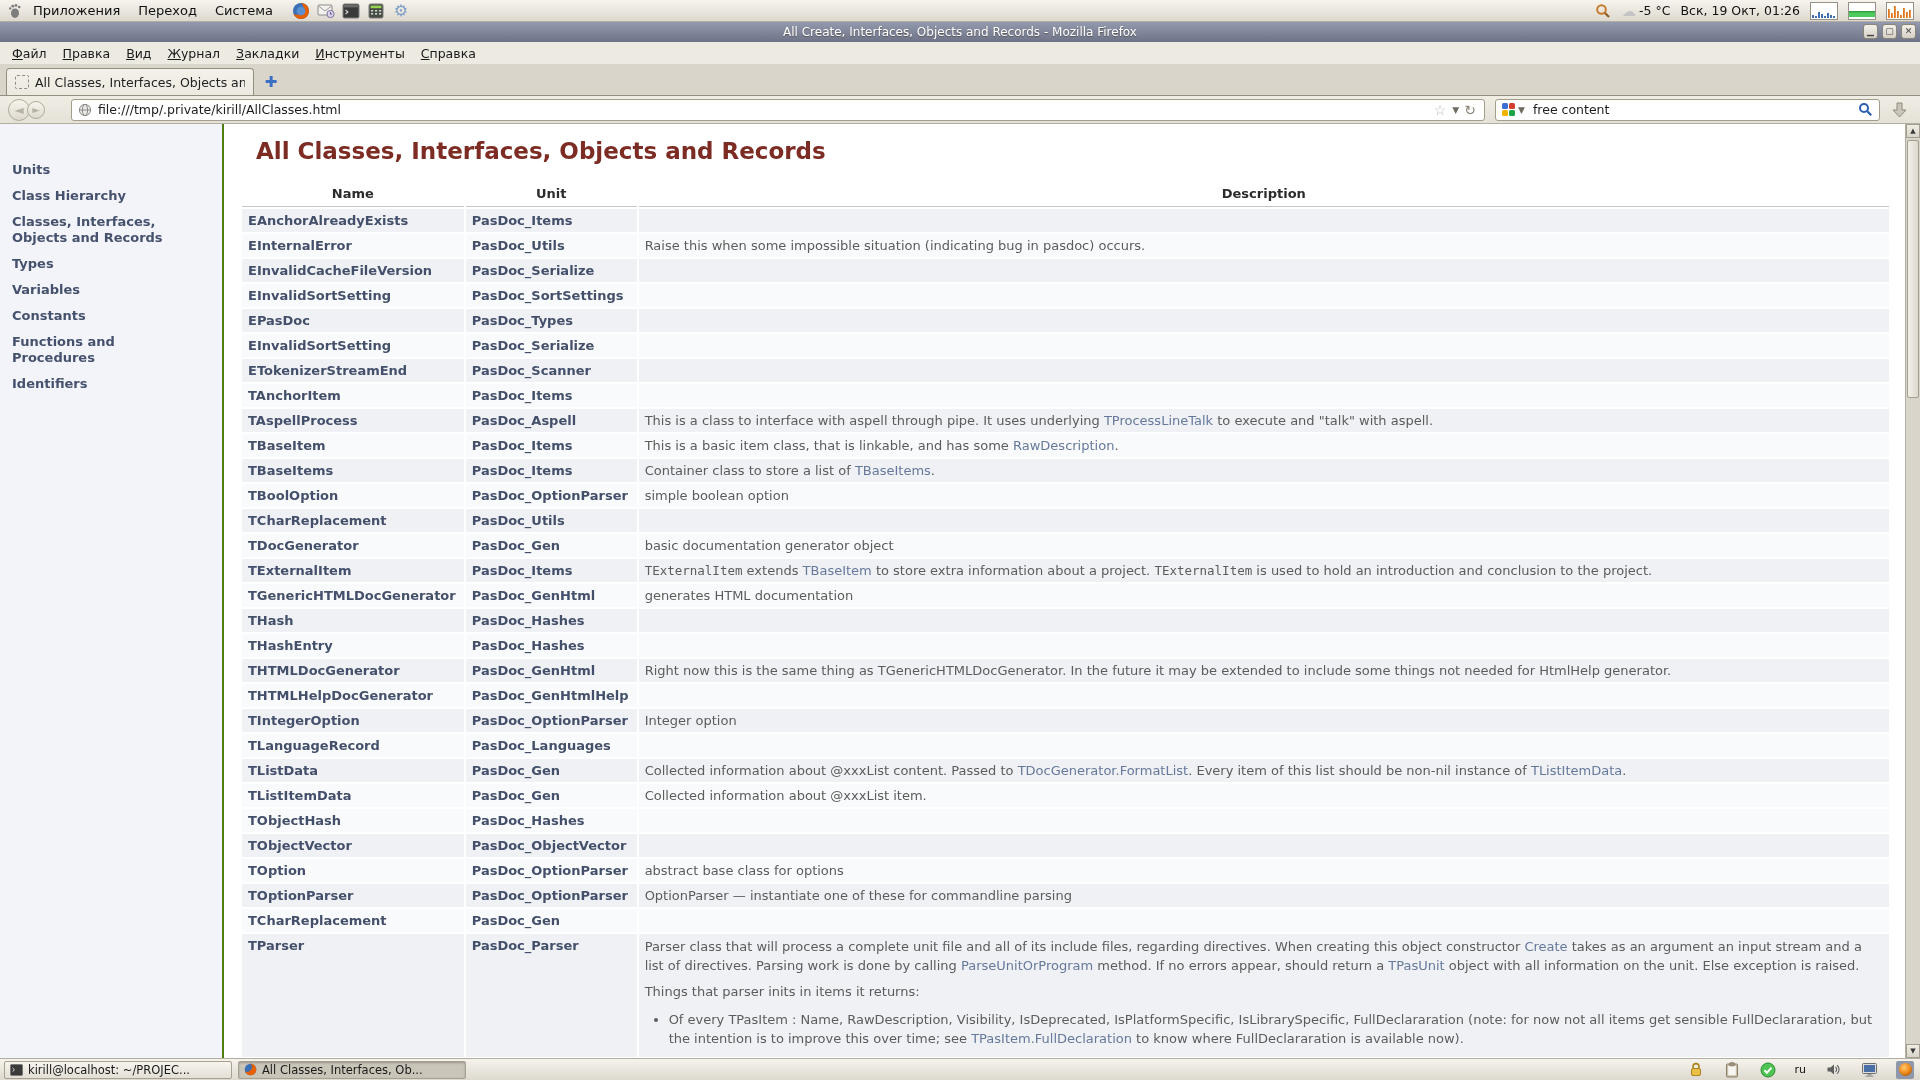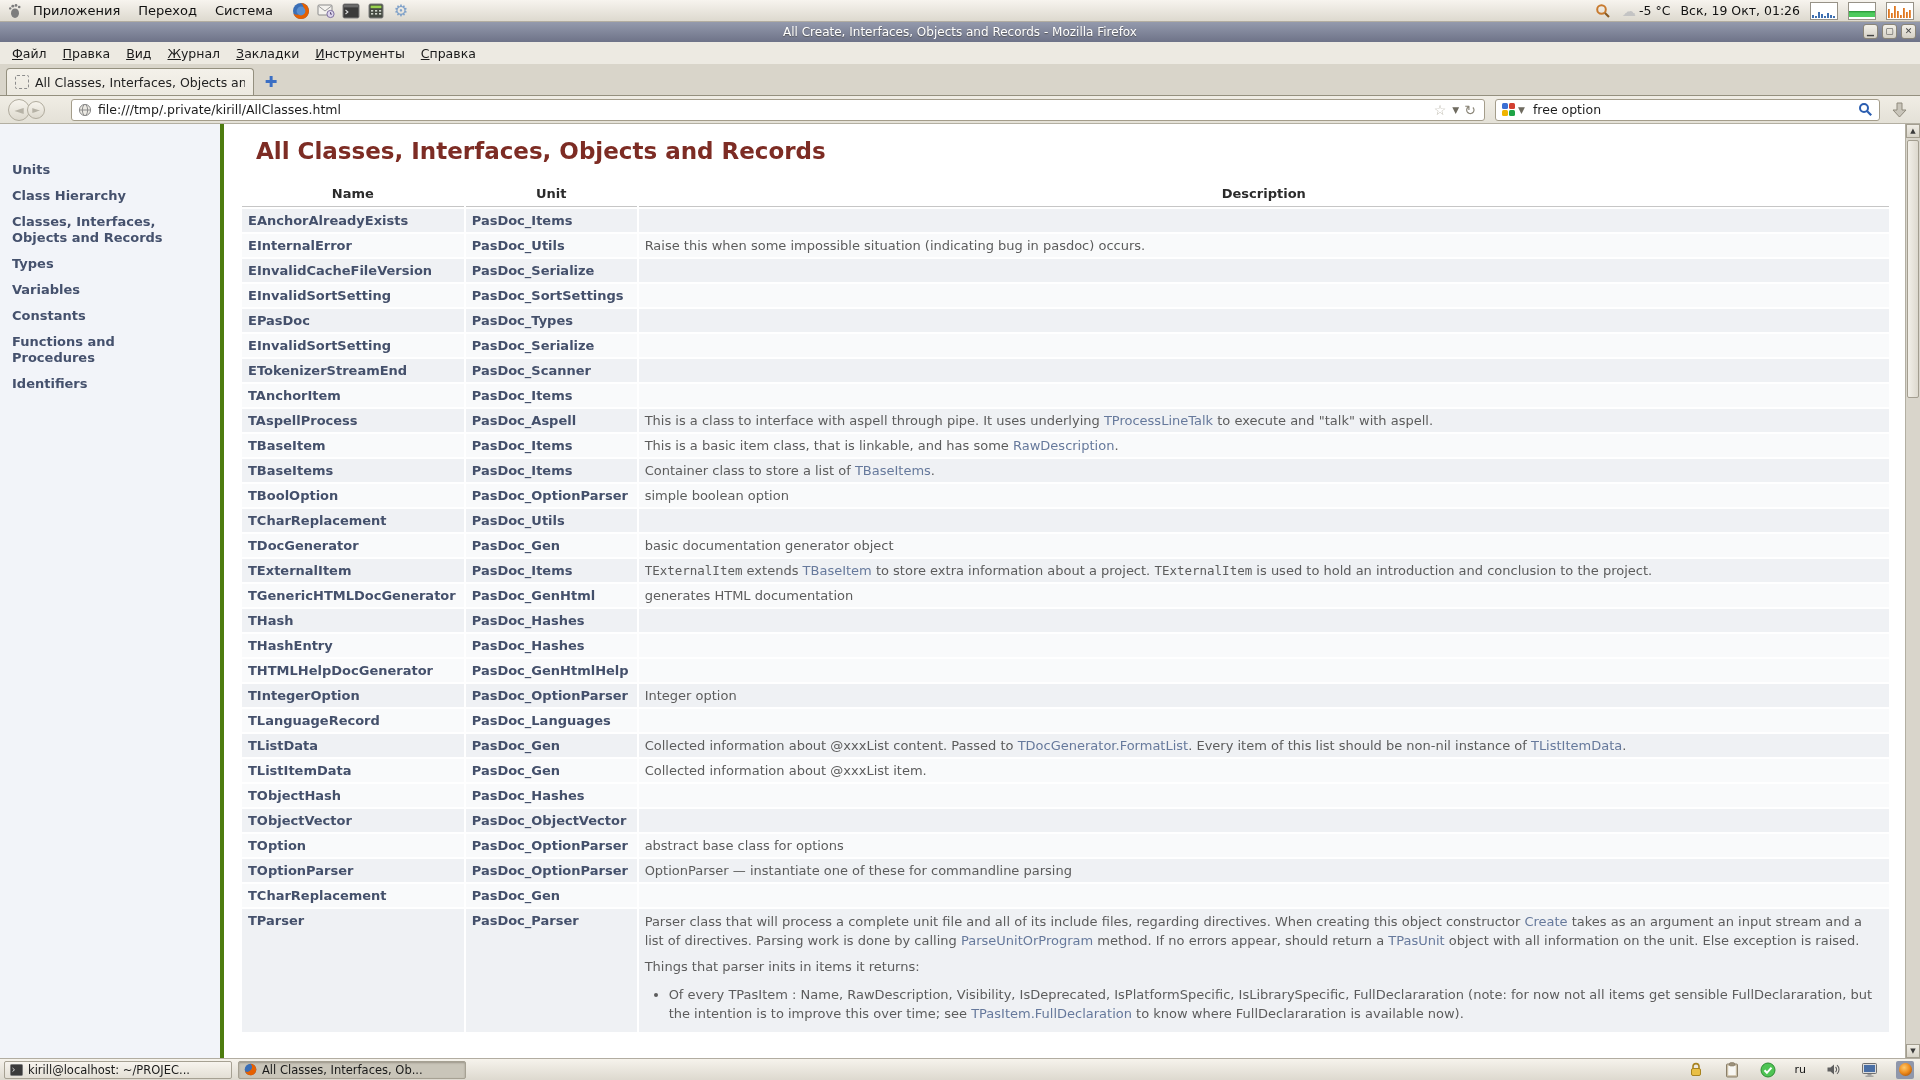--- a/index.html
+++ b/index.html
@@ -63,21 +63,21 @@
   .reload{color:#8a8578;font-size:14px;margin:0 2px;cursor:pointer;}
   .search-field{width:385px;height:22px;background:#fff;border:1px solid #a49d8b;border-radius:3px;
     display:flex;align-items:center;padding:0 6px;box-sizing:border-box;}
   .search-text{flex:1;font-size:12.5px;color:#1c1c1c;margin-left:5px;white-space:nowrap;overflow:hidden;}
   .gicon{width:13px;height:13px;display:grid;grid-template-columns:6px 6px;grid-template-rows:6px 6px;gap:1px;}
   .gicon i{display:block;border-radius:1.5px;}
   .download-btn{width:26px;height:24px;display:flex;align-items:center;justify-content:center;margin-left:6px;cursor:pointer;}
 
   
   .viewport{position:absolute;top:124px;left:0;right:0;bottom:22px;display:flex;background:#fff;overflow:hidden;}
-  .side-nav{width:224px;flex:none;background:#f2f4f9;border-right:4px solid #4d7c0f;
+  .side-nav{width:224px;flex:none;background:#f2f4f9;border-right:2px solid #4d7c0f;
     padding:38px 0 0 12px;box-sizing:border-box;}
   .side-link{width:168px;font-size:13px;font-weight:bold;color:#45516d;line-height:16px;
     margin-bottom:10px;cursor:pointer;}
   .content{flex:1;padding:14px 14px 0 16px;overflow:hidden;box-sizing:border-box;}
   .page-h1{margin:0 0 18px 16px;font-size:23px;font-weight:bold;color:#7d2c24;}
   table.classes{width:100%;border-collapse:separate;border-spacing:2px;}
   th.colhead{font-size:13px;font-weight:bold;color:#2b2b2b;text-align:center;padding:2px 0 5px;
     border-bottom:1px solid #c6c6c6;}
   td{vertical-align:top;padding:3px 8px 3px 6px;font-size:13px;line-height:17px;}
   tr.r-odd td{background:#eff1f4;}
@@ -269,21 +269,21 @@
       <span class="reload">↻</span>
     </div>
     <div class="search-field">
       <span class="gicon">
         <i style="background:#3b6fd4;"></i>
           <i style="background:#d23f31;"></i>
         <i style="background:#f0b400;"></i>
           <i style="background:#1ea446;"></i>
       </span>
       <span class="chev">▼</span>
-      <span class="search-text">free option</span>
+      <span class="search-text">free content</span>
       <span class="field-icon">
         <svg width="15" height="15" viewBox="0 0 15 15">
           <circle cx="6" cy="6" r="4" fill="none" stroke="#2a5db0" stroke-width="2"></circle>
           <line x1="9.2" y1="9.2" x2="13.2" y2="13.2" stroke="#2a5db0" stroke-width="2.2"></line>
         </svg>
       </span>
     </div>
     <div class="download-btn">
       <svg width="17" height="18" viewBox="0 0 17 18">
         <path d="M6 2 h5 v7 h4 l-6.5 7 -6.5 -7 h4 z" fill="#c9c5ba" stroke="#8f8a7d"></path>
@@ -395,20 +395,25 @@
             </tr>
             <tr class="r-odd">
               <td class="cname">THash</td>
               <td class="cunit">PasDoc_Hashes</td>
               <td class="cdesc"></td>
             </tr>
             <tr class="r-even">
               <td class="cname">THashEntry</td>
               <td class="cunit">PasDoc_Hashes</td>
               <td class="cdesc"></td>
+            </tr>
+            <tr class="r-odd">
+              <td class="cname">THTMLDocGenerator</td>
+              <td class="cunit">PasDoc_GenHtml</td>
+              <td class="cdesc"><span>Right now this is the same thing as TGenericHTMLDocGenerator. In the future it may be extended to include some things not needed for HtmlHelp generator.</span></td>
             </tr>
             <tr class="r-even">
               <td class="cname">THTMLHelpDocGenerator</td>
               <td class="cunit">PasDoc_GenHtmlHelp</td>
               <td class="cdesc"></td>
             </tr>
             <tr class="r-odd">
               <td class="cname">TIntegerOption</td>
               <td class="cunit">PasDoc_OptionParser</td>
               <td class="cdesc"><span>Integer option</span></td>

